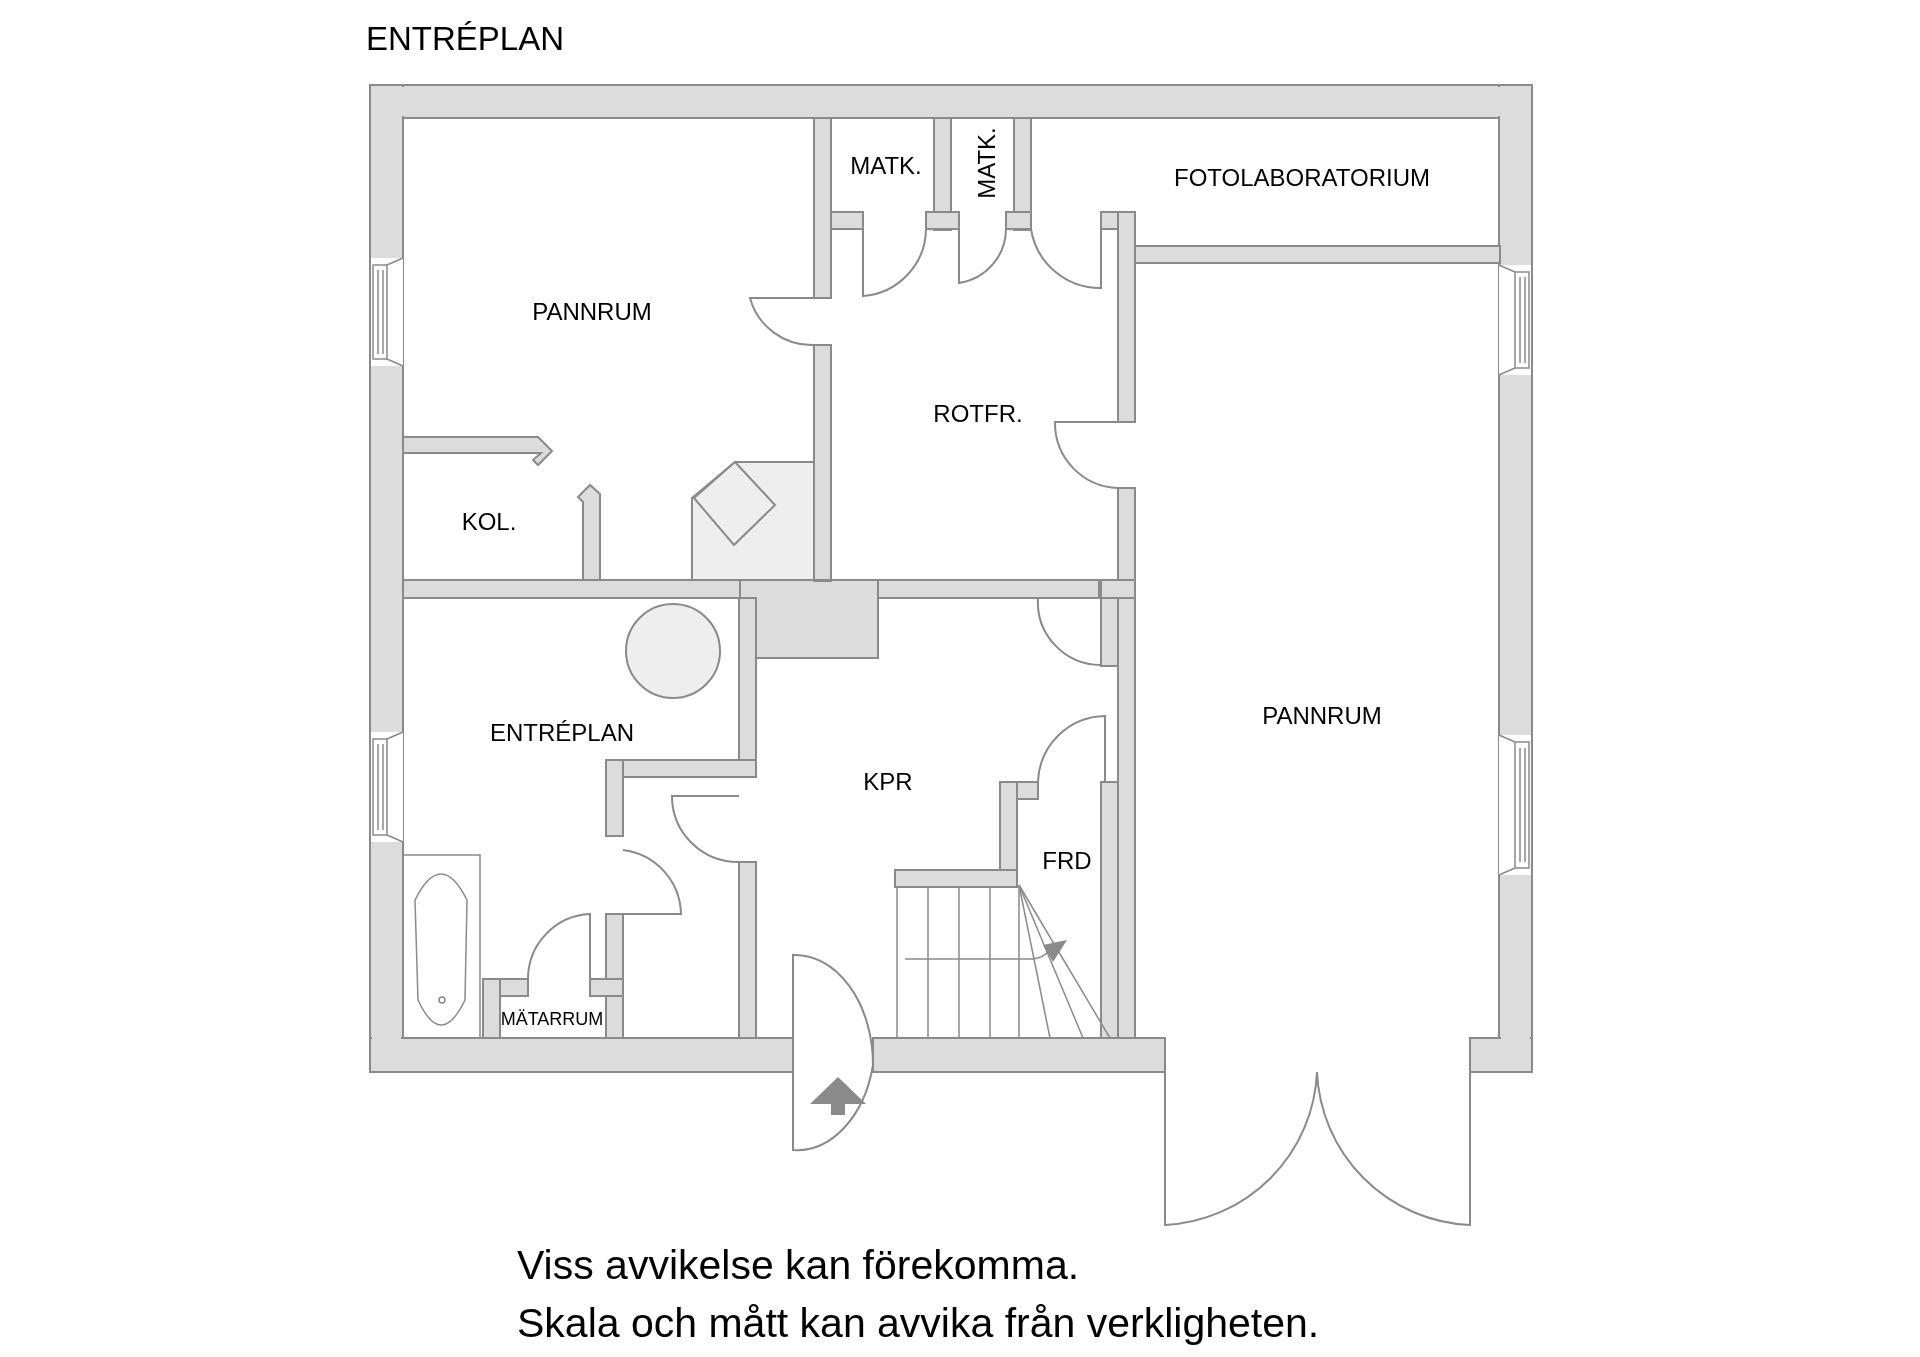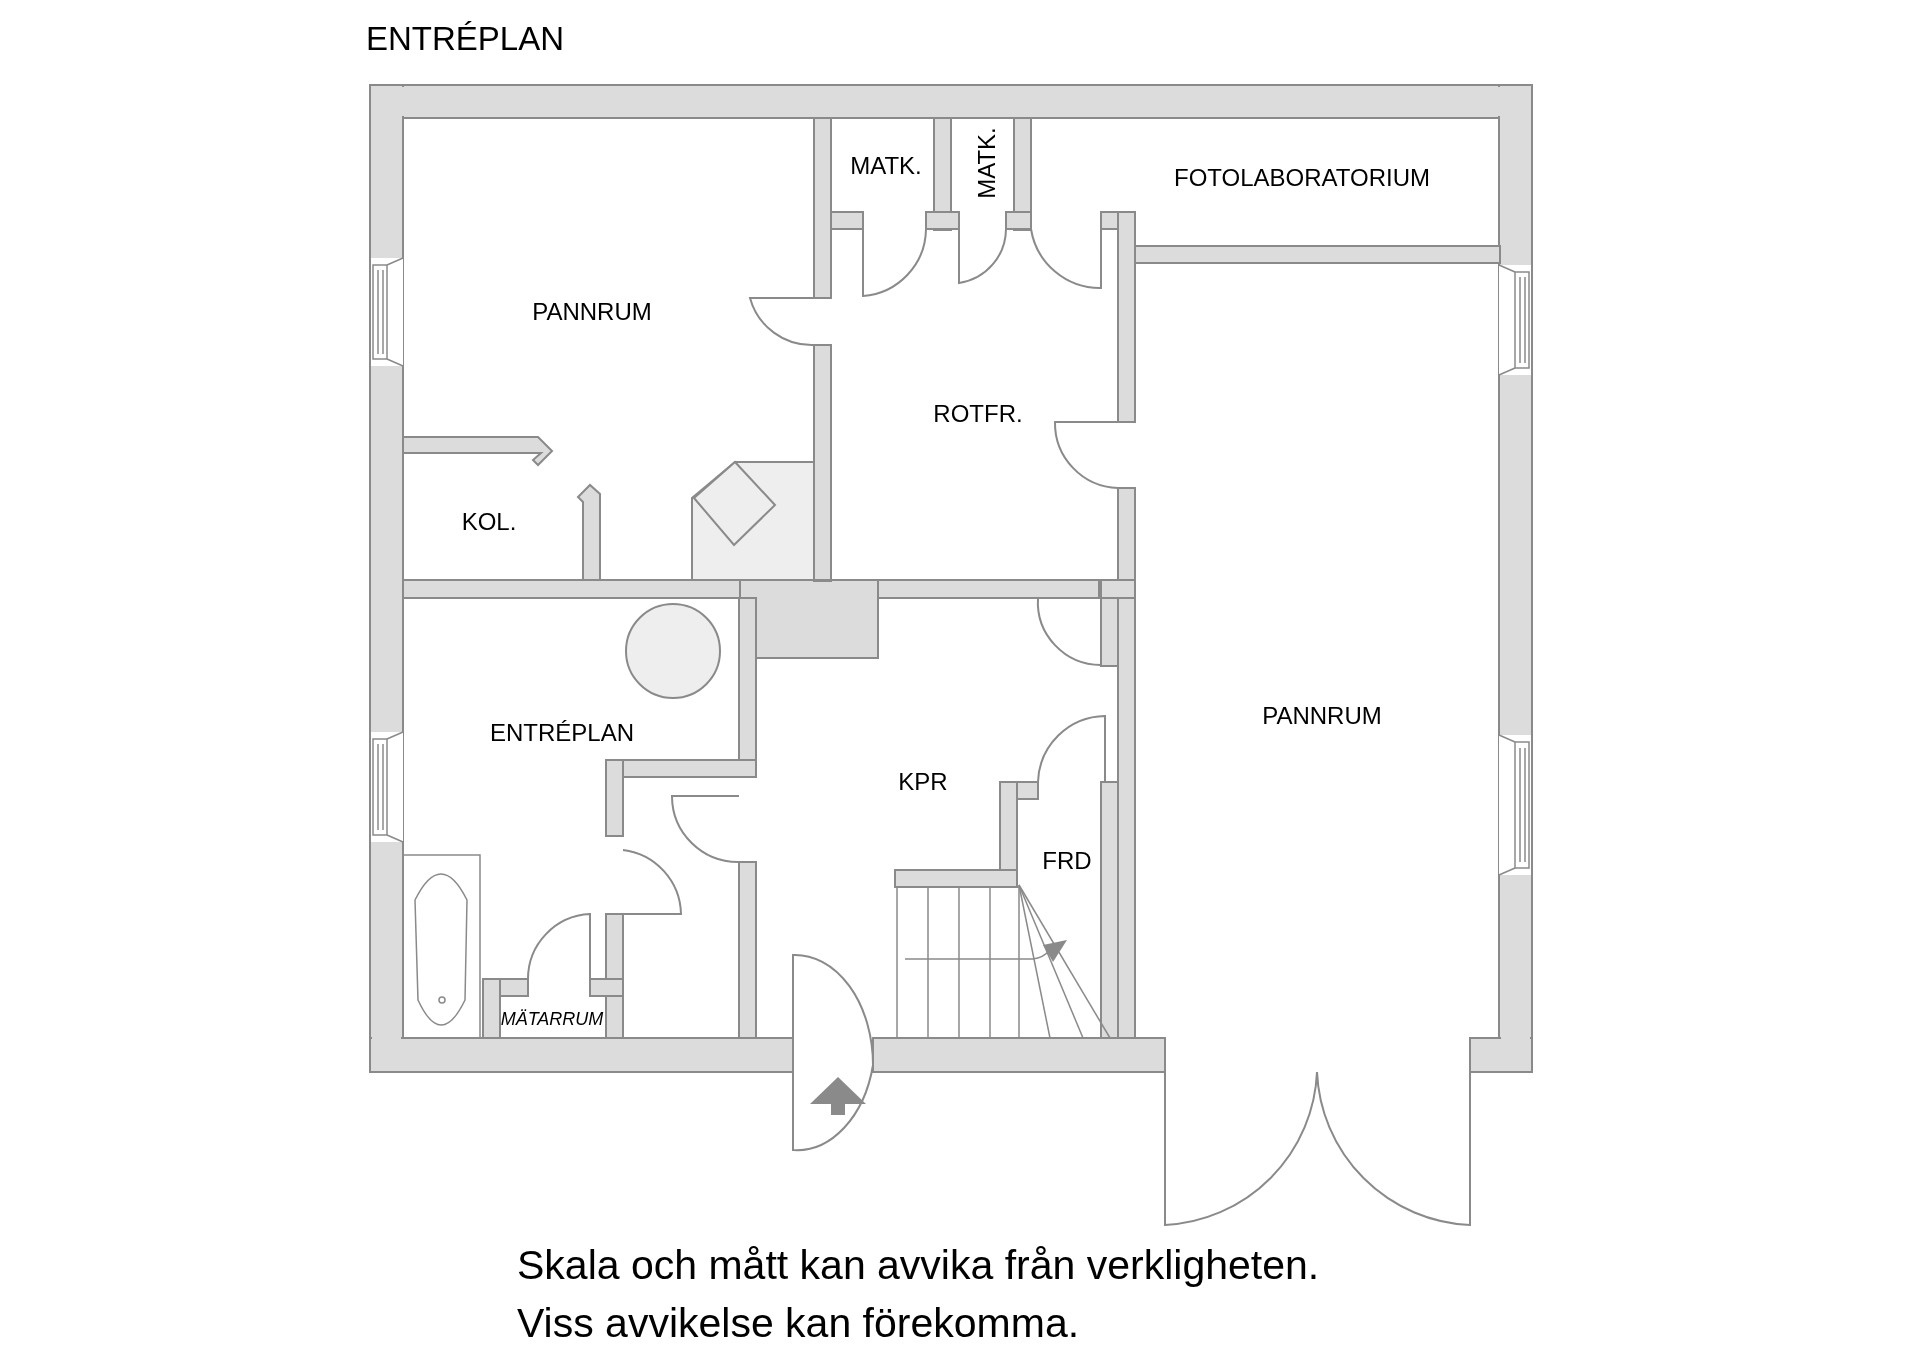--- a/index.html
+++ b/index.html
@@ -4,21 +4,21 @@
 <style>
   html, body { margin:0; padding:0; background:#ffffff; }
   body { width:1920px; height:1357px; position:relative; overflow:hidden; font-family:"Liberation Sans", sans-serif; }
   #plan { position:absolute; left:0; top:0; }
   .wall { fill:#dcdcdc; stroke:#8a8a8a; stroke-width:2; }
   .fix { fill:#eeeeee; stroke:#8a8a8a; stroke-width:2; }
   .line { fill:none; stroke:#8a8a8a; stroke-width:2; }
   .thin { fill:none; stroke:#8a8a8a; stroke-width:1.5; }
   .white { fill:#ffffff; stroke:#8a8a8a; stroke-width:2; }
   .lbl { position:absolute; color:#000; font-size:24px; white-space:nowrap; transform:translate(-50%,-50%); }
-  .lbl-small { font-size:18px;font-style:italic; }
+  .lbl-small { font-size:18px; }
   .title { position:absolute; left:366px; top:20px; font-size:33px; color:#000;text-align:right; }
   .disclaimer { position:absolute; left:517px; top:1236px; font-size:41px; line-height:58px; color:#000; }
   .vert { transform:translate(-50%,-50%) rotate(-90deg); }
 </style>
 </head>
 <body>
 
 <div class="title">ENTRÉPLAN</div>
 
 <svg id="plan" width="1920" height="1357" viewBox="0 0 1920 1357">
@@ -192,21 +192,21 @@
   </g>
 </svg>
 
 <div class="lbl" style="left:592px;top:312px">PANNRUM</div>
 <div class="lbl" style="left:886px;top:166px">MATK.</div>
 <div class="lbl vert" style="left:987px;top:163px">MATK.</div>
 <div class="lbl" style="left:1302px;top:178px">FOTOLABORATORIUM</div>
 <div class="lbl" style="left:978px;top:414px">ROTFR.</div>
 <div class="lbl" style="left:489px;top:522px">KOL.</div>
 <div class="lbl" style="left:562px;top:733px">ENTRÉPLAN</div>
-<div class="lbl" style="left:923px;top:782px">KPR</div>
+<div class="lbl" style="left:888px;top:782px">KPR</div>
 <div class="lbl" style="left:1067px;top:861px">FRD</div>
 <div class="lbl" style="left:1322px;top:716px">PANNRUM</div>
 <div class="lbl lbl-small" style="left:552px;top:1019px">MÄTARRUM</div>
 
 <div class="disclaimer">
+  <div>Viss avvikelse kan förekomma.</div>
   <div>Skala och mått kan avvika från verkligheten.</div>
-  <div>Viss avvikelse kan förekomma.</div>
 </div>
 
 </body></html>

